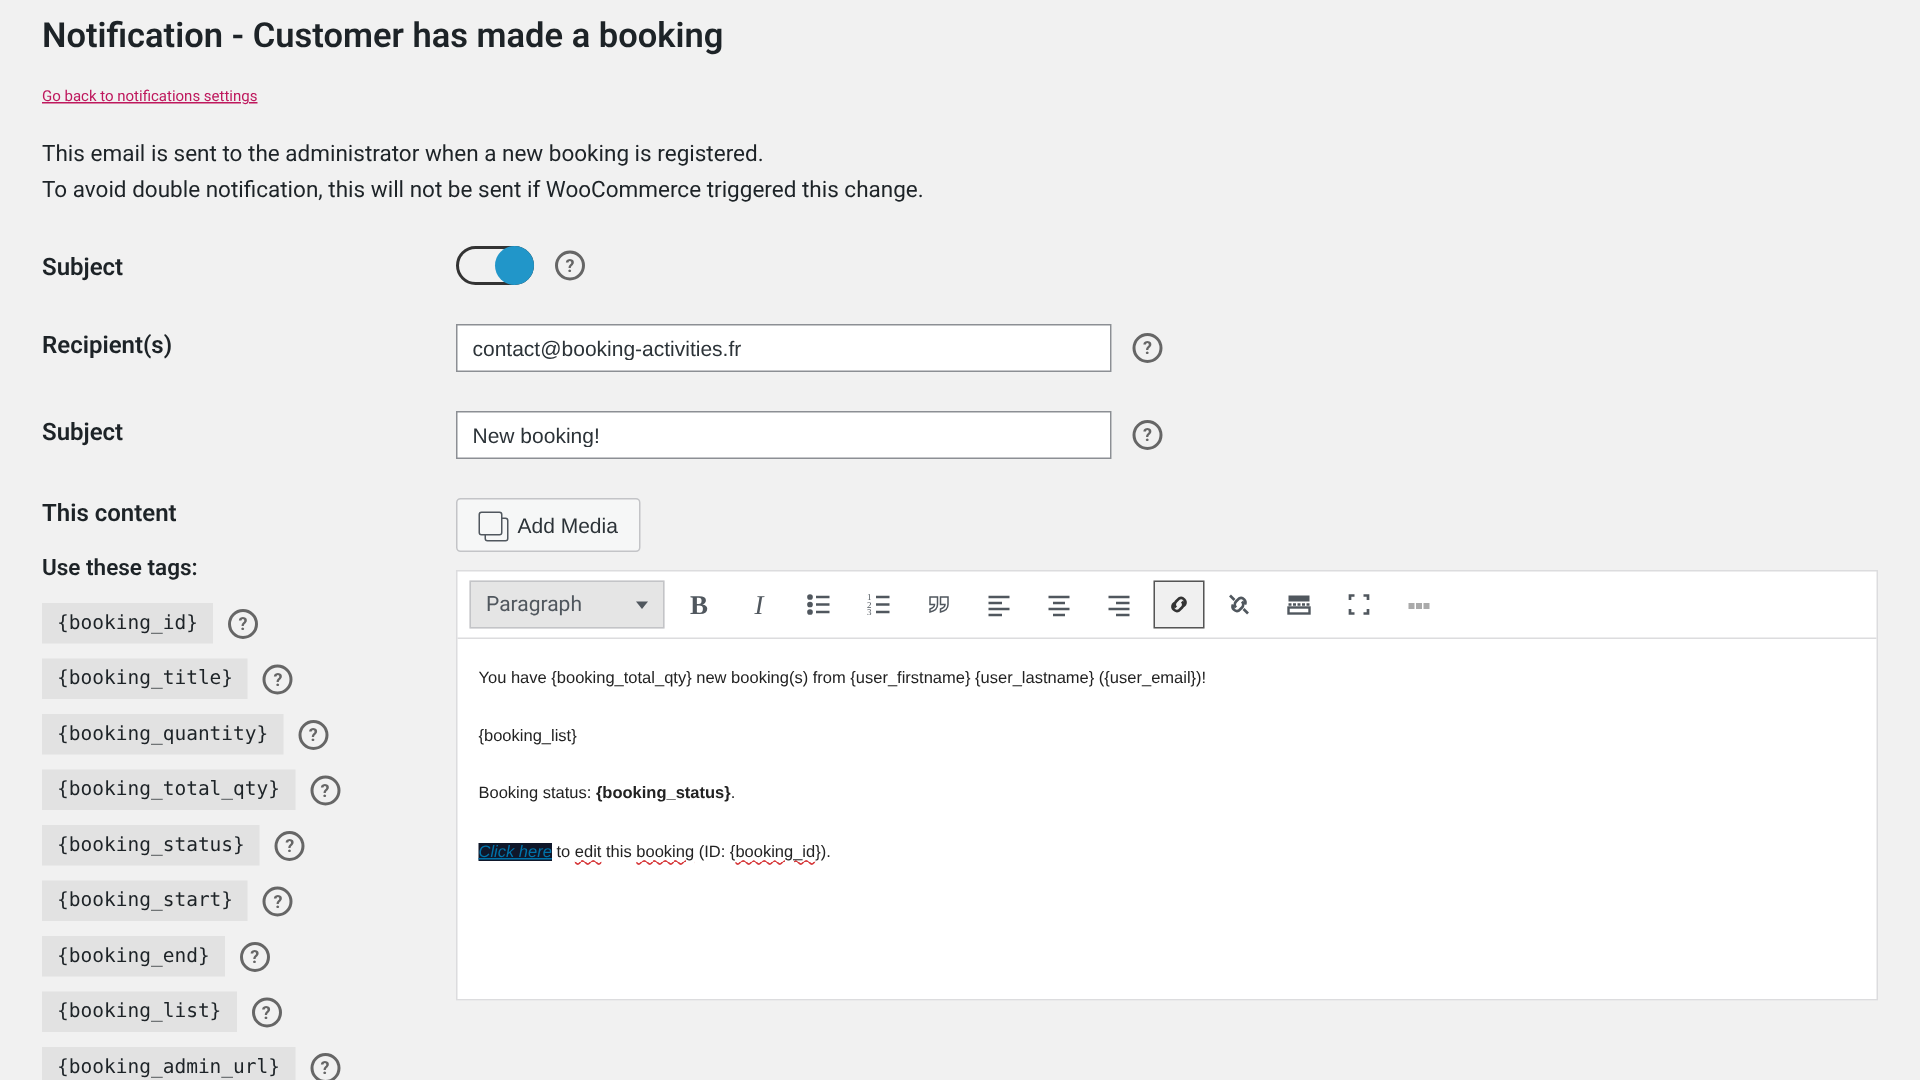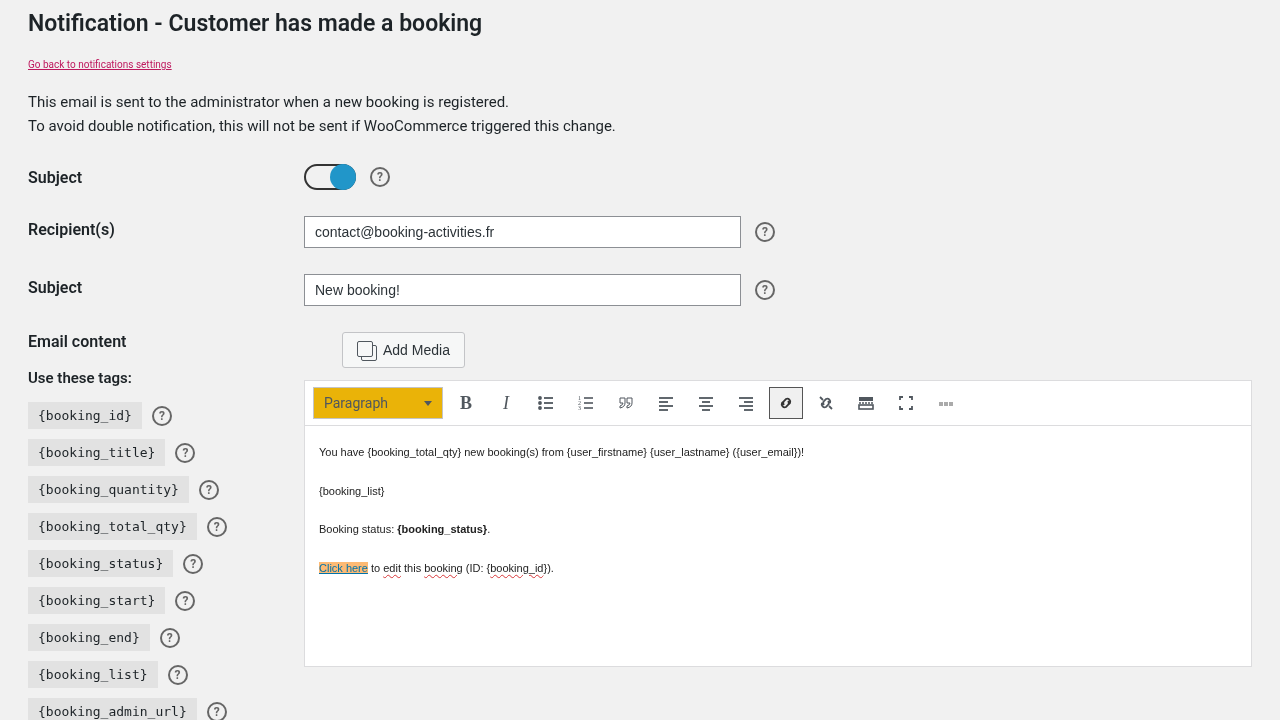--- a/index.html
+++ b/index.html
@@ -132,21 +132,20 @@
     align-items: center;
     gap: 8px;
     border: 1px solid #c3c4c7;
     background: #f6f7f7;
     padding: 8px 14px;
     font-size: 14px;
     cursor: pointer;
     border-radius: 3px;
     margin-bottom: 12px;
     color: #2c3338;
-    margin-left: 38px;
   }
   .media-icon {
     width: 18px;
     height: 18px;
     position: relative;
   }
   .media-icon::before {
     content: "";
     position: absolute;
     left: 4px; top: 4px;
@@ -174,21 +173,21 @@
     gap: 6px;
     border-bottom: 1px solid #dcdcde;
   }
   .format-select {
     display: flex;
     align-items: center;
     justify-content: space-between;
     width: 130px;
     height: 32px;
     border: 1px solid #c3c4c7;
-    background: #eab308;
+    background: #e5e5e5;
     padding: 0 10px;
     font-size: 14px;
     cursor: pointer;
     color: #50575e;
   }
   .caret {
     border-top: 5px solid #50575e;
     border-left: 4px solid transparent;
     border-right: 4px solid transparent;
   }
@@ -217,22 +216,23 @@
     line-height: 1.5;
     color: #222;
     min-height: 240px;
     font-family: Arial, sans-serif;
   }
   .editor-body p { margin-bottom: 22px; }
   .editor-body .bstat { font-weight: bold; }
   .clickhere {
     color: #0073aa;
     text-decoration: underline;
-    background: #fdba74;
-    cursor: pointer;
+    background: #0f172a;
+    cursor: pointer;
+    font-style: italic;
   }
   .spellwavy {
     text-decoration: underline wavy #d63638;
     text-decoration-thickness: 1px;
     text-underline-offset: 2px;
   }
 </style>
 </head>
 <body>
 
@@ -270,21 +270,21 @@
     <div class="form-label">Subject</div>
     <div class="form-ctrl">
       <input class="txt-input" type="text" value="New booking!" style="">
       <span class="help">?</span>
     </div>
   </div>
 
   
   <div class="content-row">
     <div class="content-left">
-      <h3>Email content</h3>
+      <h3>This content</h3>
       <h4>Use these tags:</h4>
 
       <div class="tag-row">
         <span class="tag">{booking_id}</span>
         <span class="help">?</span>
       </div>
       <div class="tag-row">
         <span class="tag">{booking_title}</span>
         <span class="help">?</span>
       </div>

